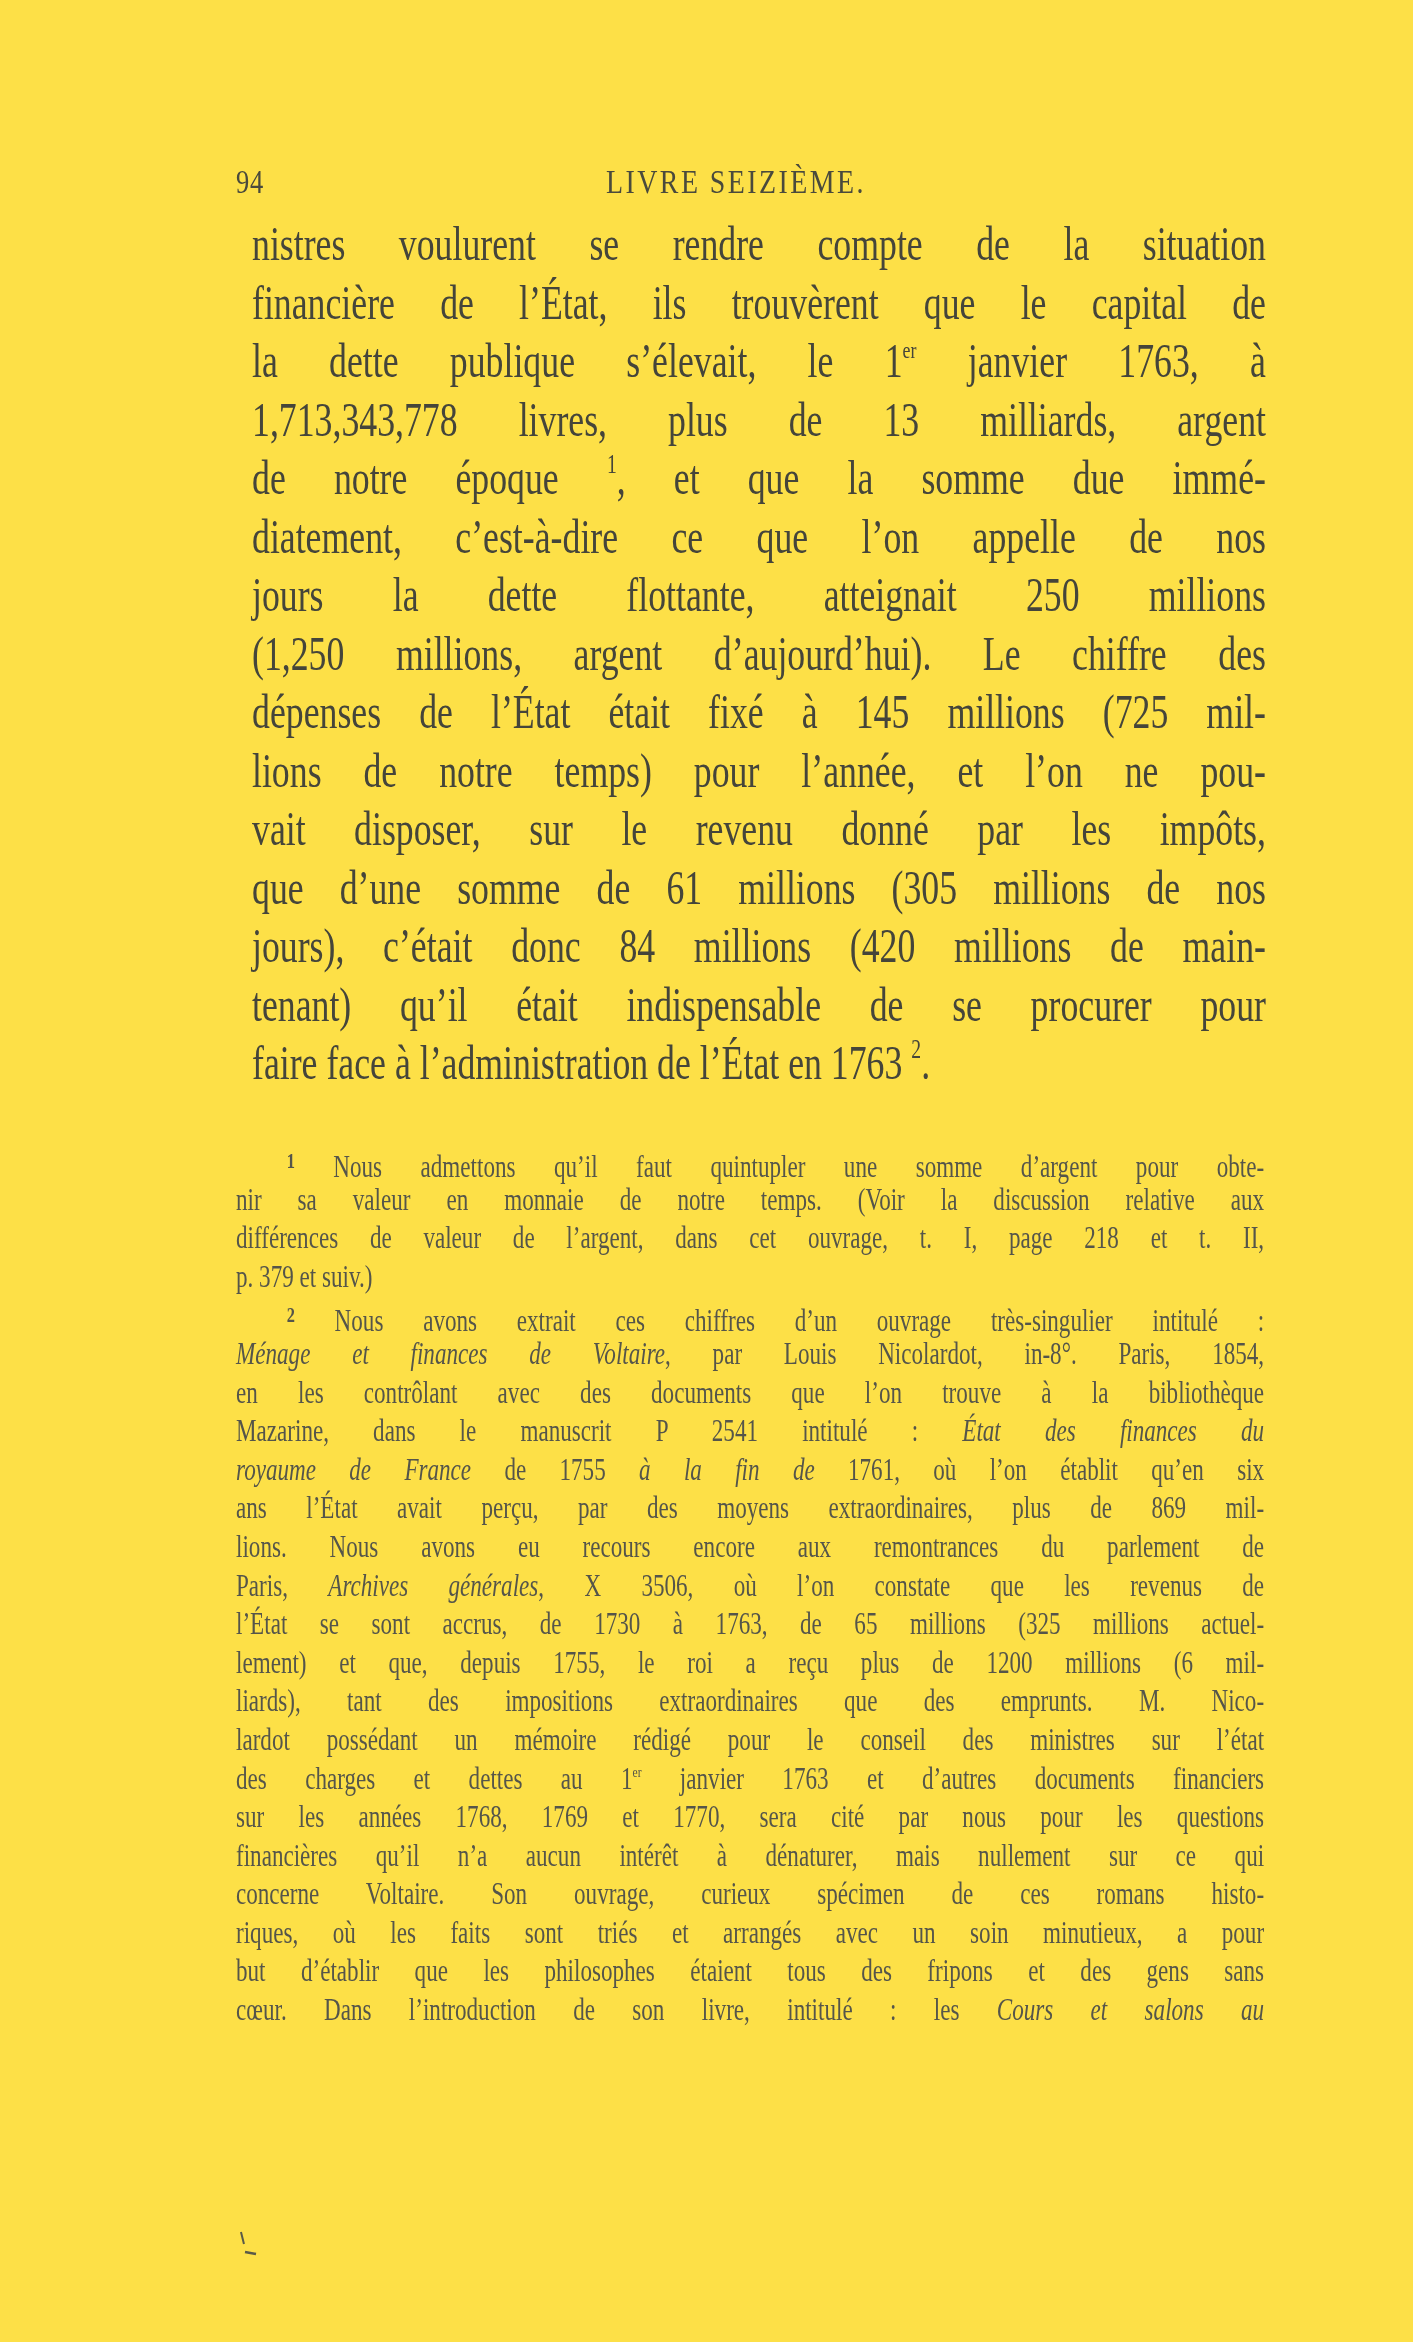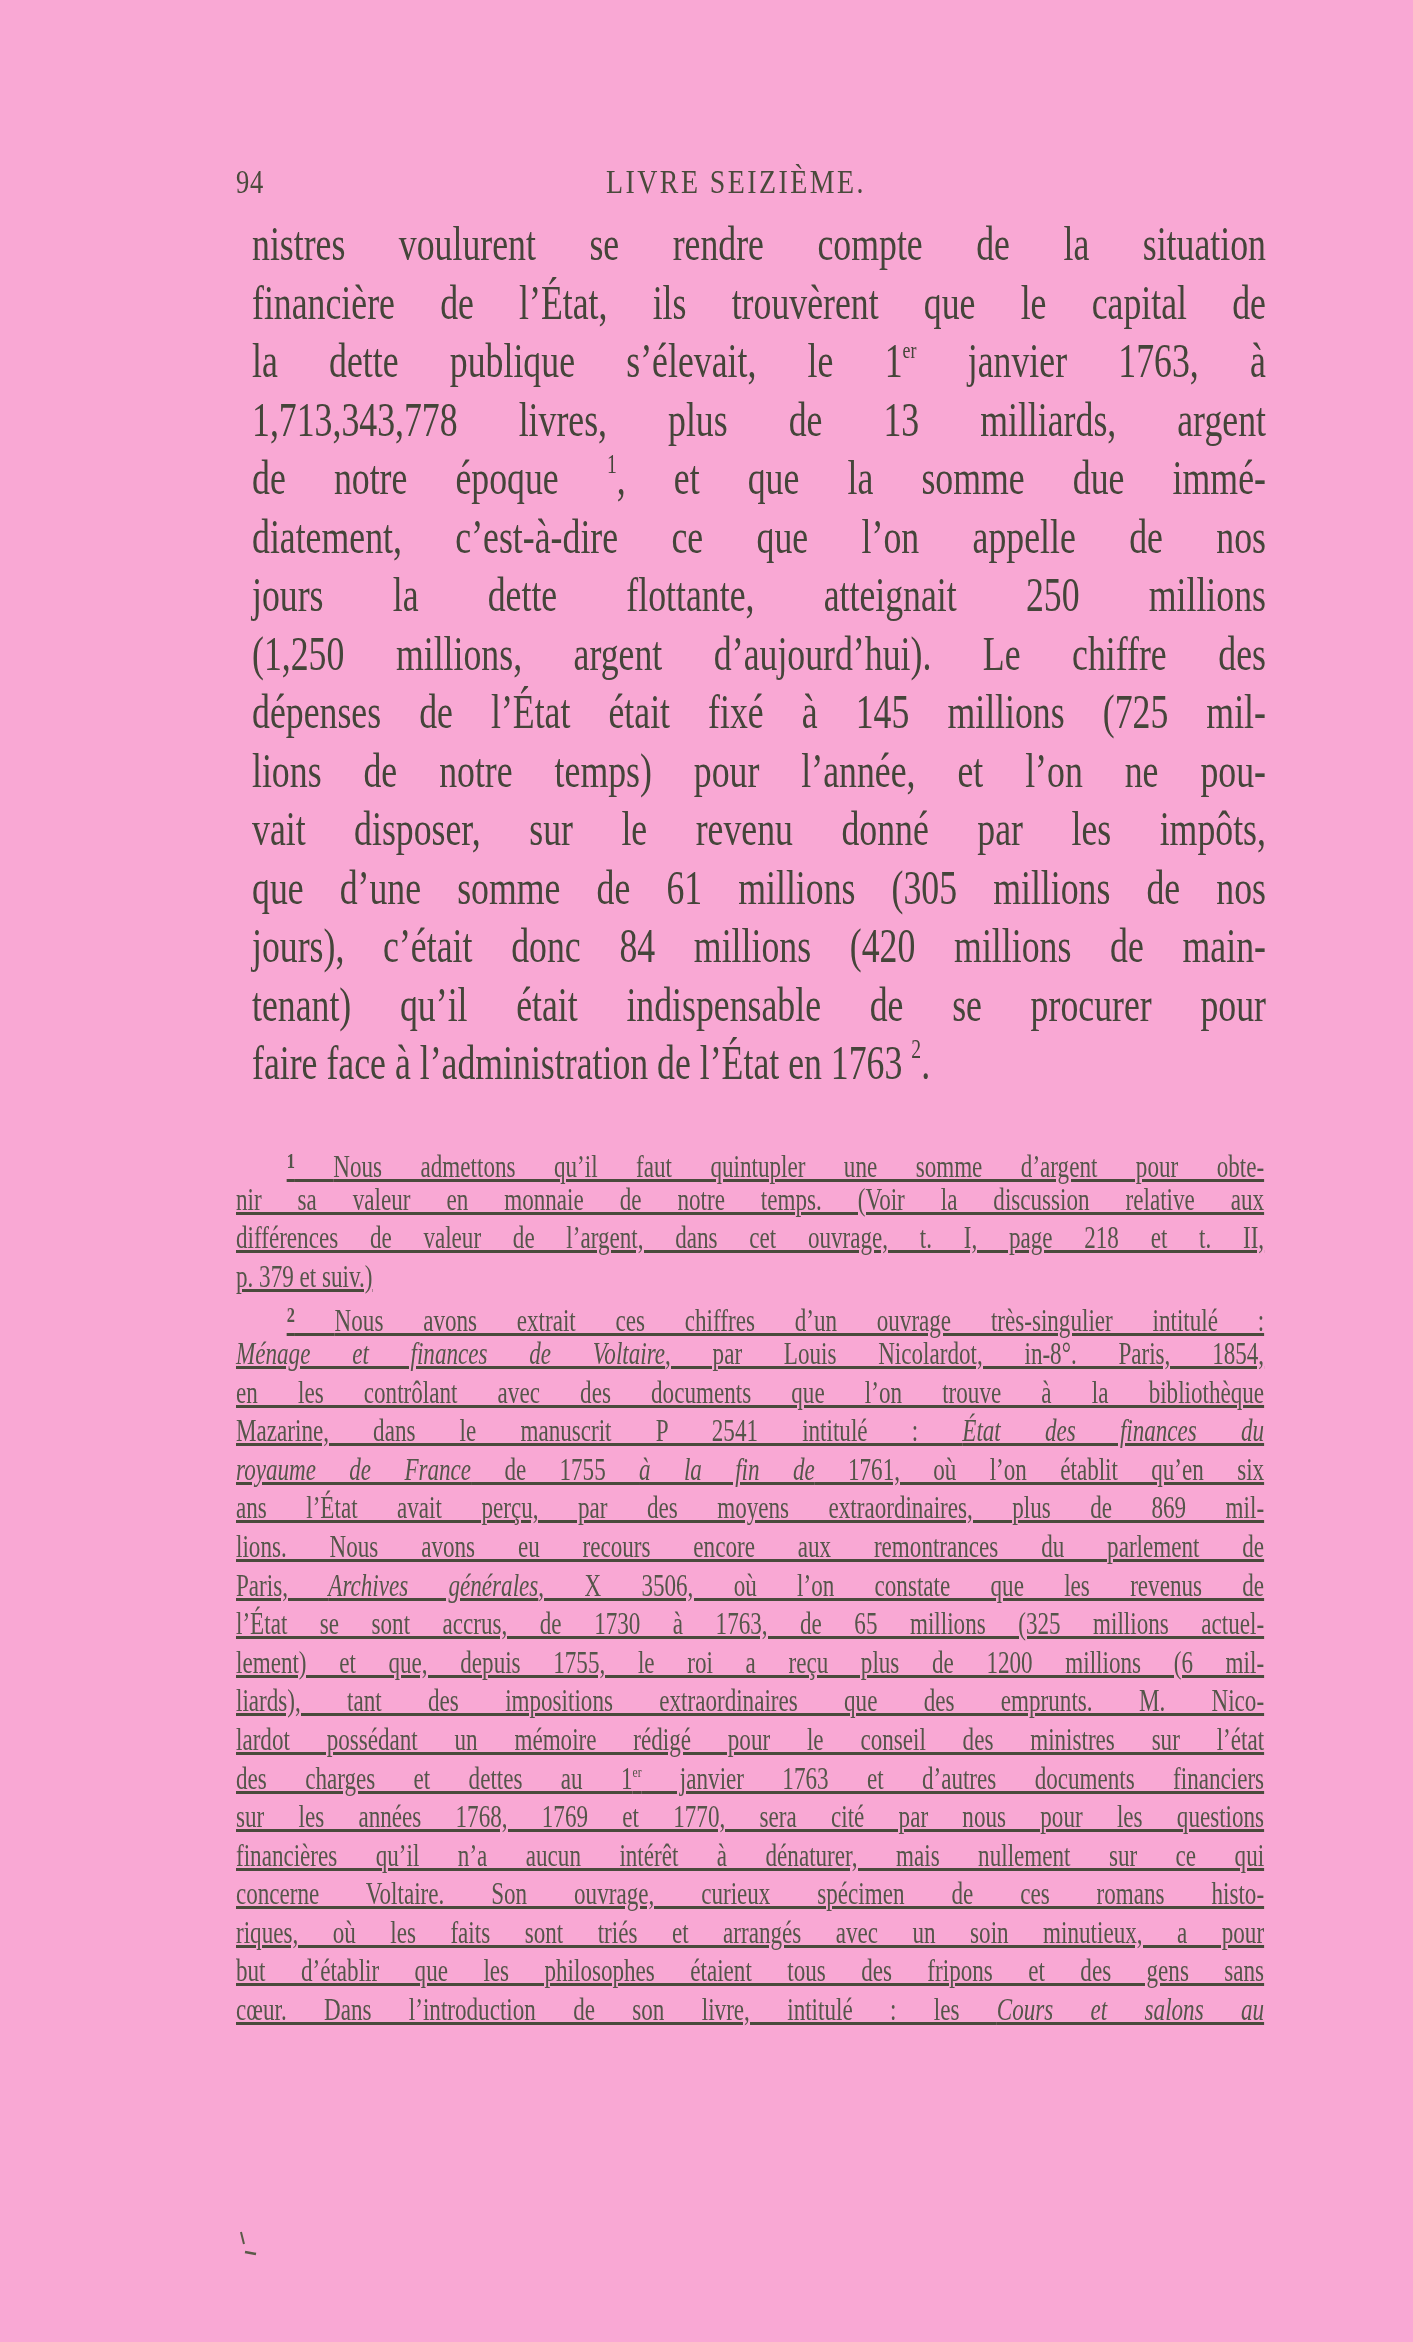--- a/index.html
+++ b/index.html
@@ -1,23 +1,23 @@
 <!DOCTYPE html>
 <html><head>
 <meta charset="utf-8">
 <style>
   html, body { margin: 0; padding: 0; background: #ffffff; }
   body { width: 1413px; height: 2342px; position: relative; overflow: hidden; }
-  .page { position: absolute; left: 0; top: 0; width: 1413px; height: 2342px; background: #f9a8d4; color: #4a4a3c; font-family: "Liberation Serif", "DejaVu Serif", serif; }
+  .page { position: absolute; left: 0; top: 0; width: 1413px; height: 2342px; background: #fde047; color: #4a4a3c; font-family: "Liberation Serif", "DejaVu Serif", serif; }
   .running-head { position: absolute; top: 163px; left: 236px; width: 1000px; height: 40px; }
   .page-number { position: absolute; left: 0; top: 0; font-size: 34px; letter-spacing: 1px; transform: scaleX(0.78); transform-origin: left top; }
   .running-title { position: absolute; left: 0; right: 0; top: 0; text-align: center; font-size: 34px; letter-spacing: 3px; transform: scaleX(0.82); transform-origin: center top; }
   .body-text { position: absolute; top: 215px; left: 252px; width: 1014px; }
   .body-line { height: 58.5px; line-height: 58.5px; font-size: 48px; white-space: nowrap; text-align: justify; text-align-last: justify; transform: scaleX(0.745); transform-origin: left top; width: 1361px; color: #45453a; }
-  .footnotes { position: absolute; top: 1142px; left: 236px; width: 1028px; text-decoration: underline; }
+  .footnotes { position: absolute; top: 1142px; left: 236px; width: 1028px; }
   .fn-line { height: 38.6px; line-height: 38.6px; font-size: 31px; white-space: nowrap; text-align: justify; text-align-last: justify; transform: scaleX(0.745); transform-origin: left top; width: 1380px; color: #55554a; }
   .fn-line.last { text-align-last: left; }
   .body-line.last { text-align-last: left; }
   .fn-first { padding-left: 68px; box-sizing: border-box; }
   .fn-mark { font-size: 22px; vertical-align: 9px; font-weight: bold; }
   sup.ord { font-size: 0.5em; vertical-align: 0.8em; line-height: 0; }
   sup.ref { font-size: 0.55em; vertical-align: 0.8em; line-height: 0; }
   em { font-style: italic; }
   .scan-mark { position: absolute; left: 238px; top: 2230px; width: 22px; height: 30px; }
 </style>

